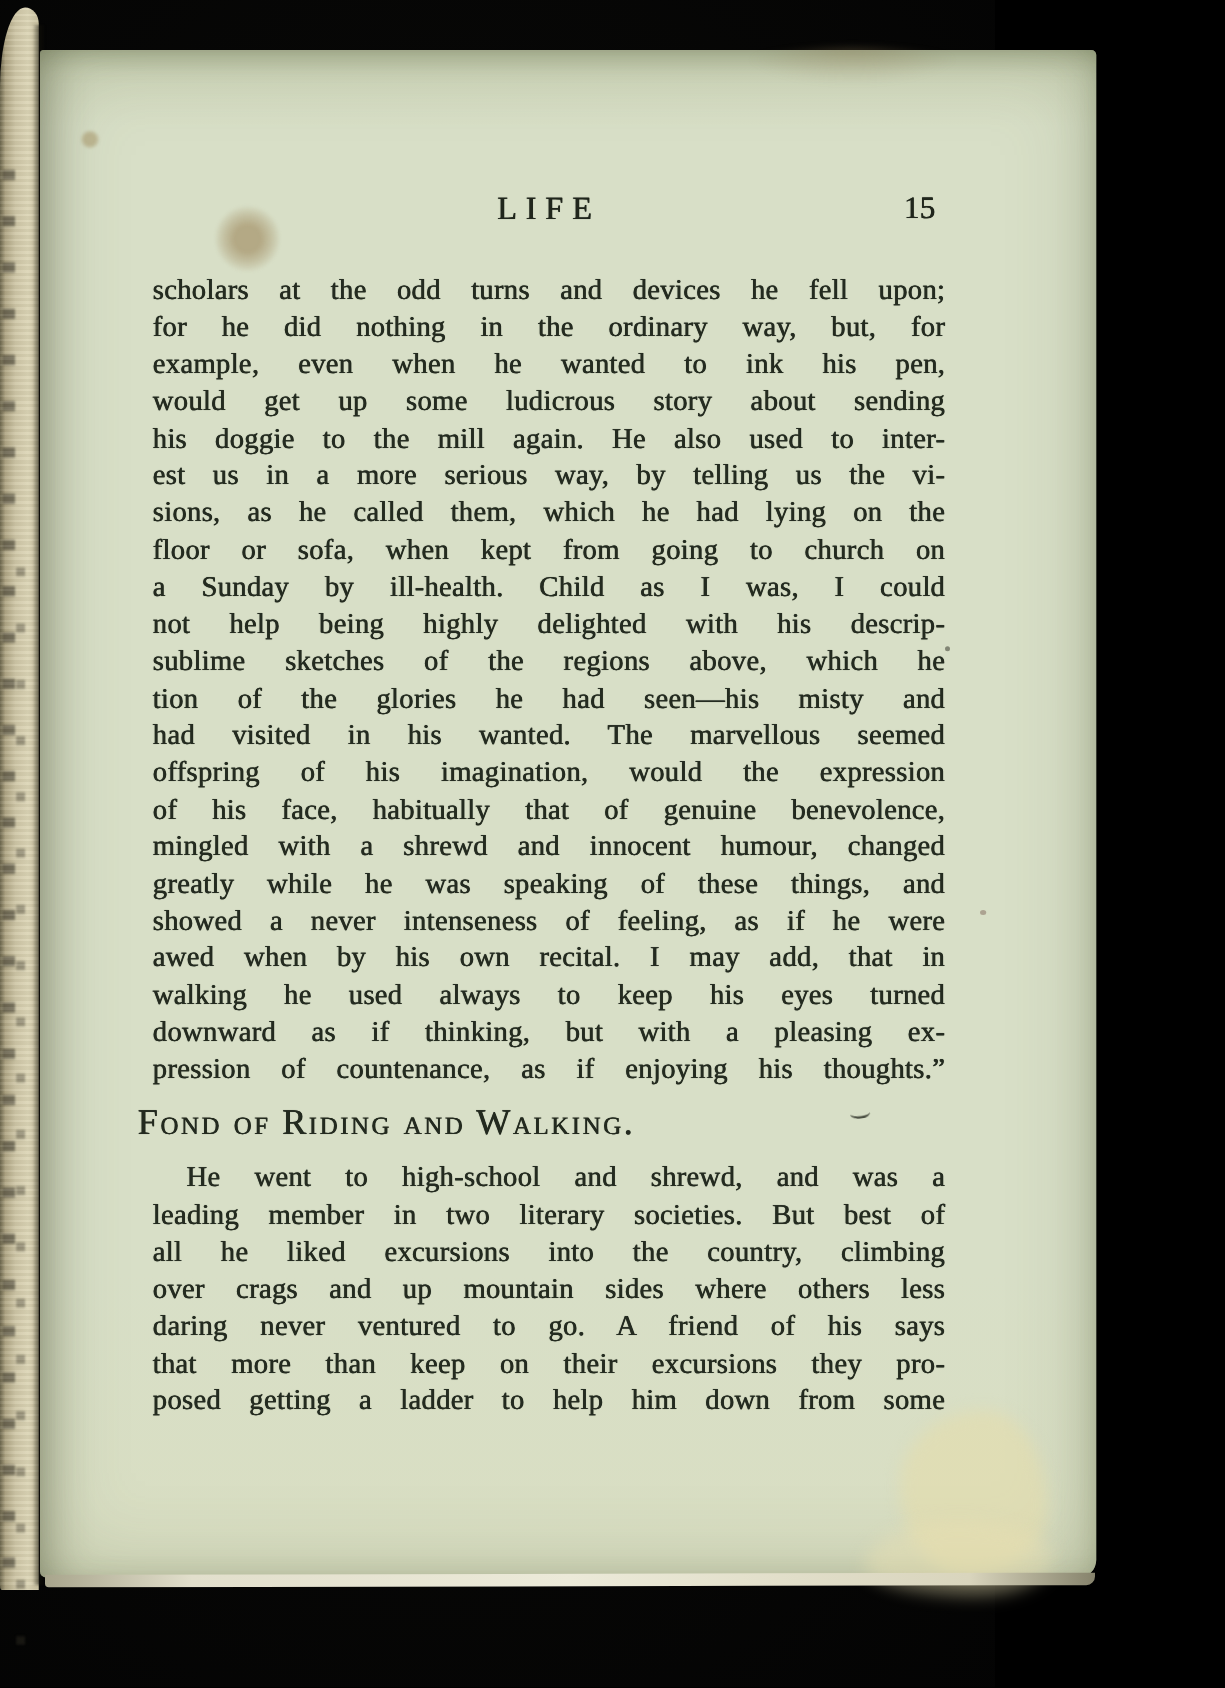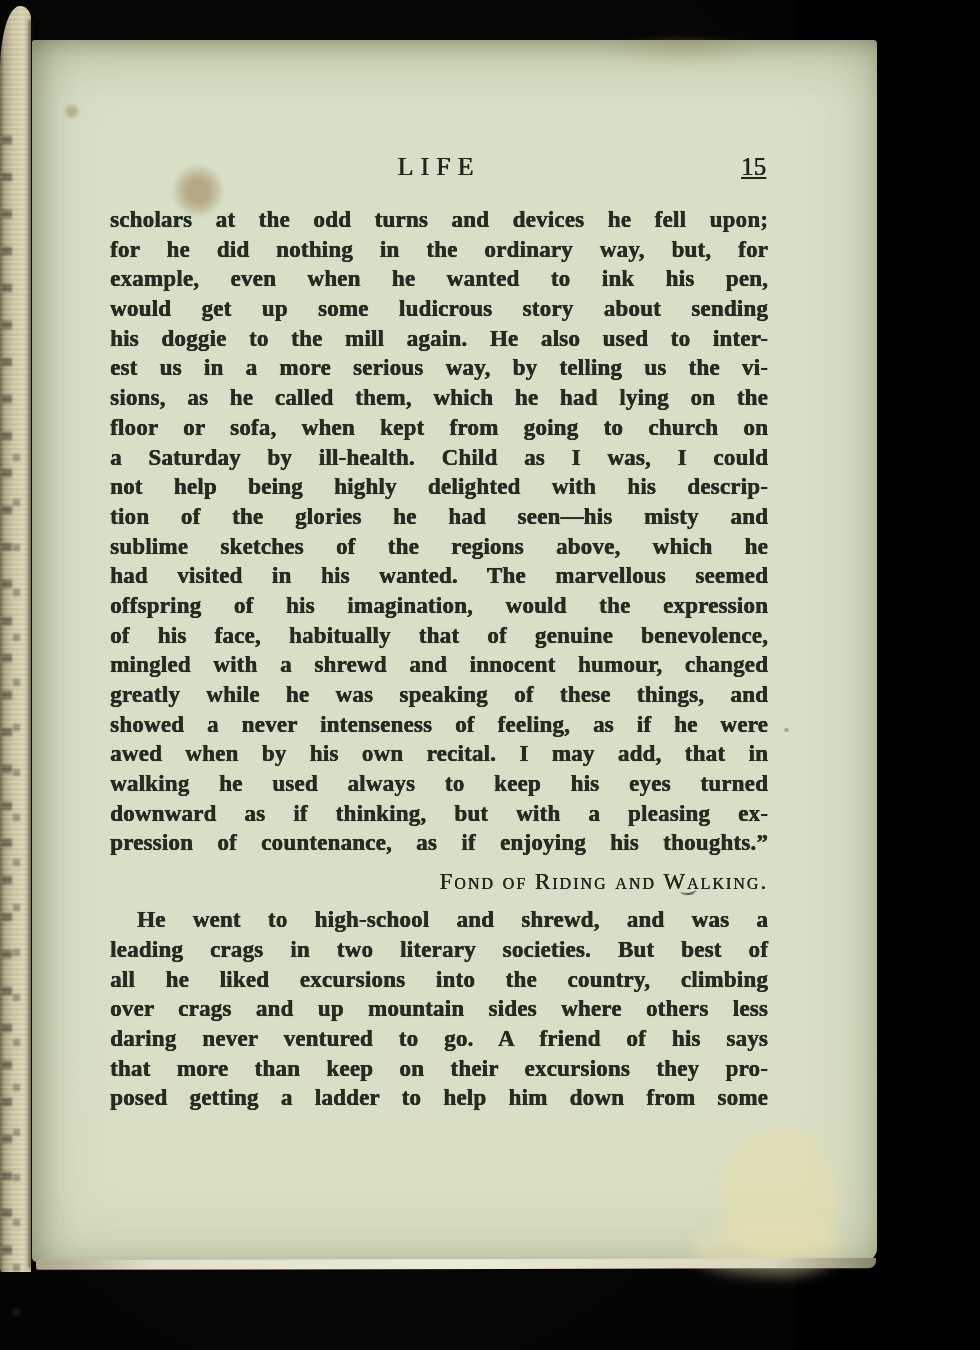--- a/index.html
+++ b/index.html
@@ -97,47 +97,46 @@
   .page-header {
     position: absolute; left: 78px; top: 112px; width: 658px; height: 36px;
   }
   .page-title {
     margin: 0; text-align: center;
     font-size: 26px; font-weight: normal; letter-spacing: 7px;
     color: #20261c;
     text-shadow: 0.4px 0 0 currentColor, 0 0 0.6px rgba(32,38,28,0.7);
   }
   .page-num {
-    position: absolute; right: 2px; top: 1px;
+    position: absolute; right: 20px; top: 1px;
     font-size: 25px; color: #20261c;
     text-shadow: 0.4px 0 0 currentColor, 0 0 0.6px rgba(32,38,28,0.7);
-    text-decoration: underline;
   }
 
   
   .text-block {
     position: absolute; left: 78px; top: 165px; width: 658px;
     color: #242b20;
     font-size: 23px;
     letter-spacing: 0.2px;
     text-shadow: 0.4px 0 0 currentColor, 0 0 0.7px rgba(36,43,32,0.65);
   }
-  .paragraph { margin: 0; font-weight: bold; }
+  .paragraph { margin: 12px; }
   .line {
     line-height: 29.7px; height: 29.7px;
     text-align: justify;
     text-align-last: justify;
     white-space: nowrap; 
   }
   .line.indent { padding-left: 27px; }
   .subheading {
     margin: 11px 0 10px 0;
-    text-align: right;
+    text-align: left;
     font-variant: small-caps;
-    font-size: 23px; letter-spacing: 2px;
+    font-size: 29px; letter-spacing: 2px;
     color: #232a1f;
     text-shadow: 0.4px 0 0 currentColor, 0 0 0.6px rgba(35,42,31,0.65);
   }
 </style>
 </head>
 <body>
 
 <div class="scene">
 
   <div class="book-edge">
@@ -165,39 +164,39 @@
     <div class="text-block" id="text-block">
         <div class="paragraph">
           <div class="line">scholars at the odd turns and devices he fell upon;</div>
           <div class="line">for he did nothing in the ordinary way, but, for</div>
           <div class="line">example, even when he wanted to ink his pen,</div>
           <div class="line">would get up some ludicrous story about sending</div>
           <div class="line">his doggie to the mill again.  He also used to inter-</div>
           <div class="line">est us in a more serious way, by telling us the vi-</div>
           <div class="line">sions, as he called them, which he had lying on the</div>
           <div class="line">floor or sofa, when kept from going to church on</div>
-          <div class="line">a Saturday by ill-health.  Child as I was, I could</div>
+          <div class="line">a Sunday by ill-health.  Child as I was, I could</div>
           <div class="line">not help being highly delighted with his descrip-</div>
+          <div class="line">sublime sketches of the regions above, which he</div>
           <div class="line">tion of the glories he had seen—his misty and</div>
-          <div class="line">sublime sketches of the regions above, which he</div>
           <div class="line">had visited in his wanted.  The marvellous seemed</div>
           <div class="line">offspring of his imagination, would the expression</div>
           <div class="line">of his face, habitually that of genuine benevolence,</div>
           <div class="line">mingled with a shrewd and innocent humour, changed</div>
           <div class="line">greatly while he was speaking of these things, and</div>
           <div class="line">showed a never intenseness of feeling, as if he were</div>
           <div class="line">awed when by his own recital. I may add, that in</div>
           <div class="line">walking he used always to keep his eyes turned</div>
           <div class="line">downward as if thinking, but with a pleasing ex-</div>
           <div class="line">pression of countenance, as if enjoying his thoughts.”</div>
         </div>
         <div class="subheading">Fond of Riding and Walking.</div>
         <div class="paragraph">
           <div class="line indent">He went to high-school and shrewd, and was a</div>
-          <div class="line">leading crags in two literary societies. But best of</div>
+          <div class="line">leading member in two literary societies. But best of</div>
           <div class="line">all he liked excursions into the country, climbing</div>
           <div class="line">over crags and up mountain sides where others less</div>
           <div class="line">daring never ventured to go.  A friend of his says</div>
           <div class="line">that more than keep on their excursions they pro-</div>
           <div class="line">posed getting a ladder to help him down from some</div>
         </div>
       </div>
 
   </div>
 

